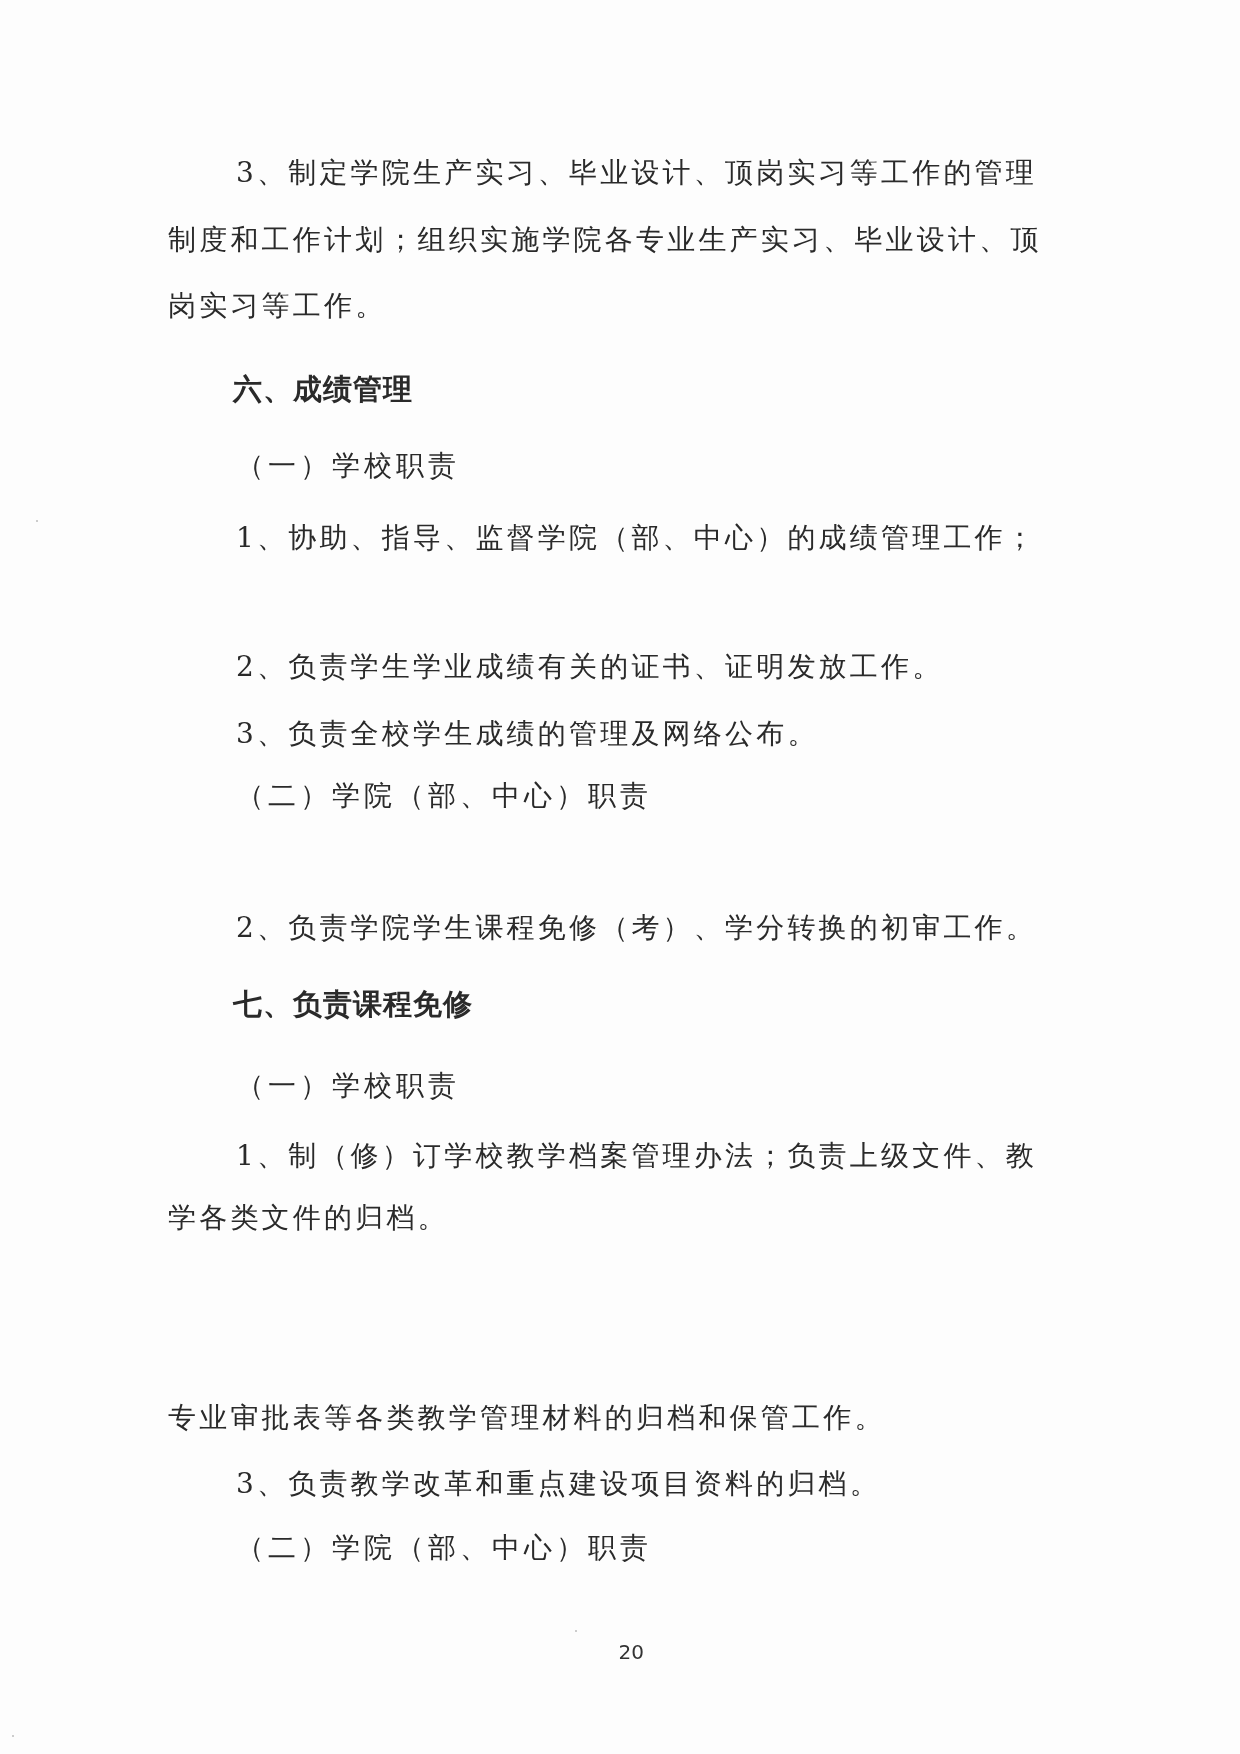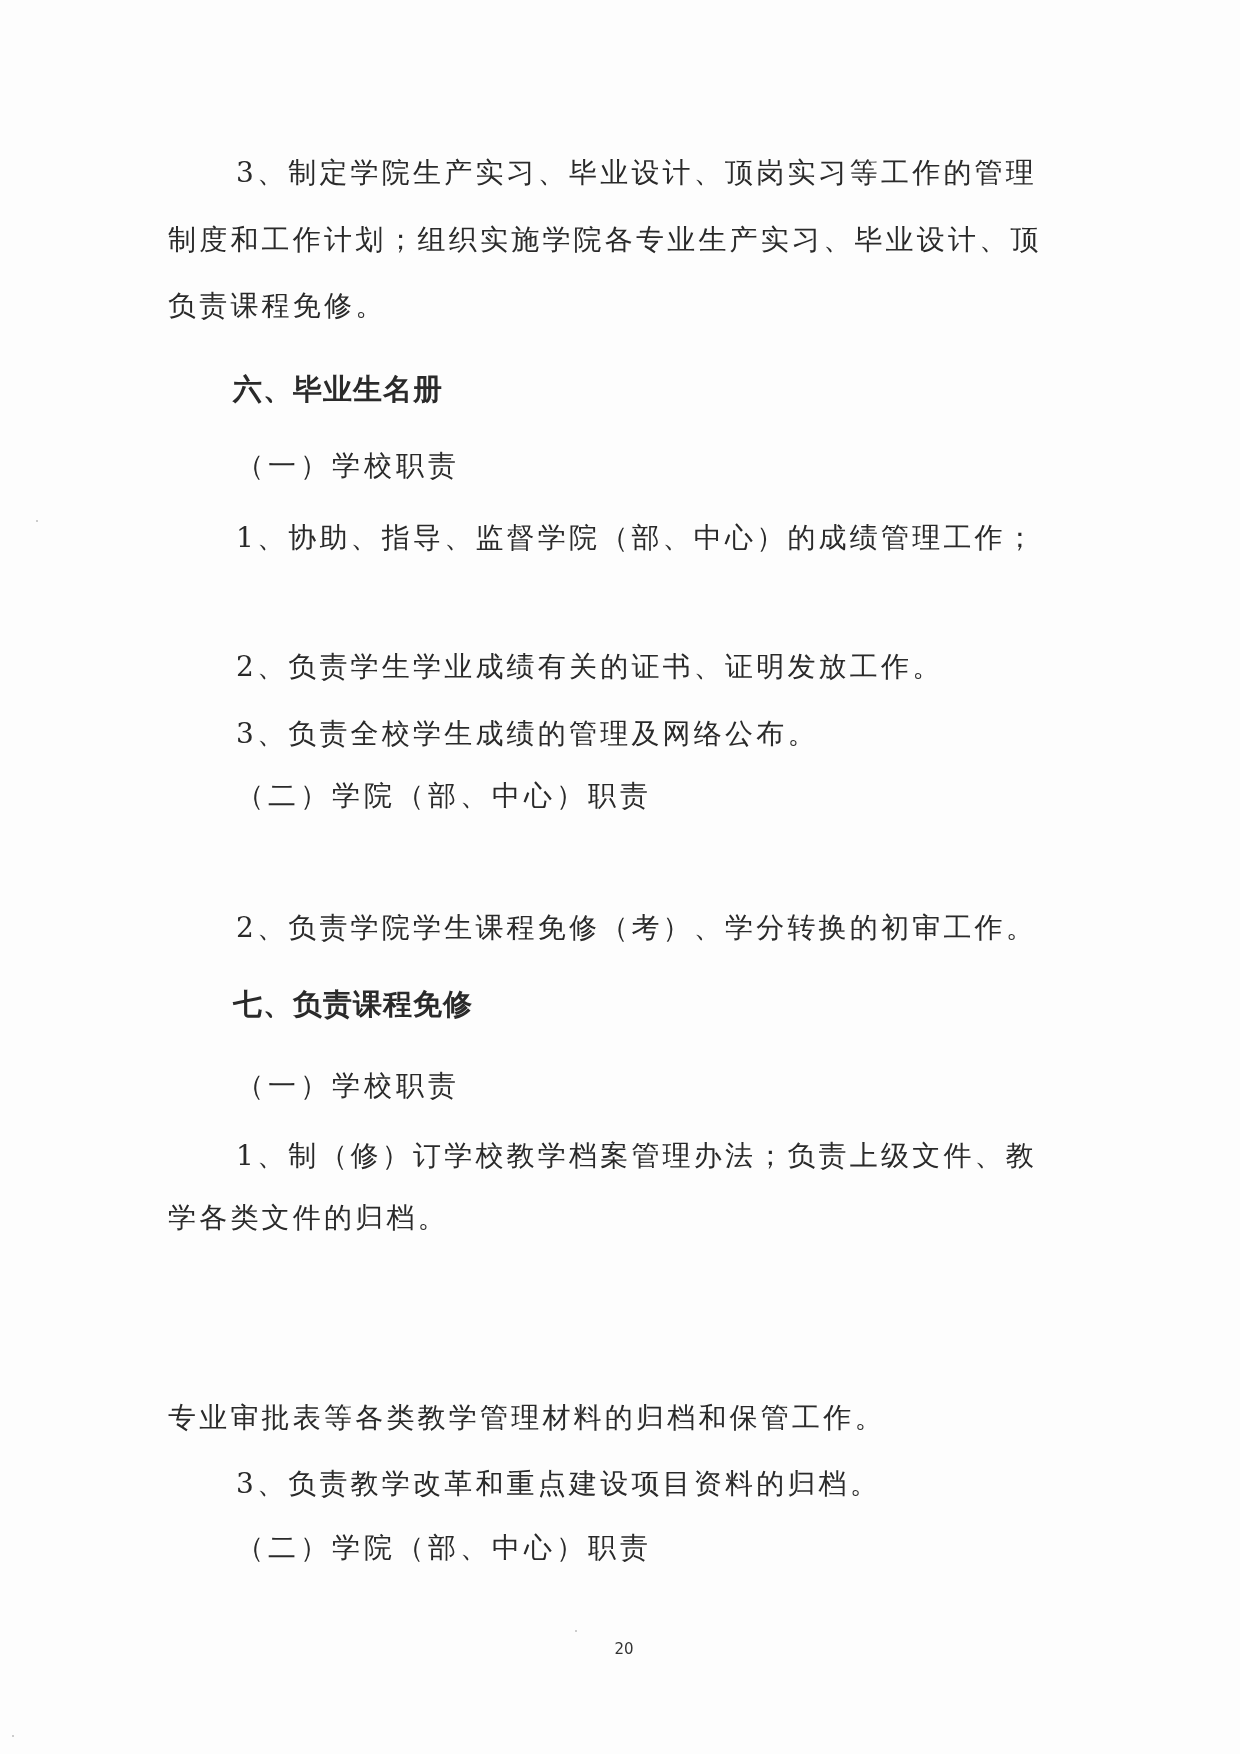--- a/index.html
+++ b/index.html
@@ -14,34 +14,34 @@
     font-size: 28px; letter-spacing: 3.2px; white-space: nowrap;
     transform: translateY(-20px);
   }
   .indent { left: 236px; }
   .heading {
     font-family: "DejaVu Sans", "Liberation Sans", sans-serif;
     font-weight: bold; font-size: 29px; letter-spacing: 1px; left: 233px;
   }
   .sub { left: 236px; letter-spacing: 4px; }
   .page-num {
-    position: absolute; left: 604px; top: 1640px; width: 40px; text-align: center;
-    font-family: "DejaVu Sans", "Liberation Sans", sans-serif; font-size: 15px; color: #333;
+    position: absolute; left: 604px; top: 1640px; width: 40px; text-align: right;
+    font-family: "DejaVu Sans", "Liberation Sans", sans-serif; font-size: 20px; color: #333;
   }
   .speck { position: absolute; width: 2px; height: 2px; background: #bbb; border-radius: 50%; }
 </style>
 </head>
 <body>
 
 <div class="page">
   <div class="line indent" style="top:173px">3、制定学院生产实习、毕业设计、顶岗实习等工作的管理</div>
   <div class="line" style="top:240px">制度和工作计划；组织实施学院各专业生产实习、毕业设计、顶</div>
-  <div class="line" style="top:306px">负责课程免修。</div>
+  <div class="line" style="top:306px">岗实习等工作。</div>
 
-  <div class="line heading" style="top:389px">六、毕业生名册</div>
+  <div class="line heading" style="top:389px">六、成绩管理</div>
   <div class="line sub" style="top:466px">（一）学校职责</div>
   <div class="line indent" style="top:538px">1、协助、指导、监督学院（部、中心）的成绩管理工作；</div>
   <div class="line indent" style="top:667px">2、负责学生学业成绩有关的证书、证明发放工作。</div>
   <div class="line indent" style="top:734px">3、负责全校学生成绩的管理及网络公布。</div>
   <div class="line sub" style="top:796px">（二）学院（部、中心）职责</div>
   <div class="line indent" style="top:928px">2、负责学院学生课程免修（考）、学分转换的初审工作。</div>
 
   <div class="line heading" style="top:1004px">七、负责课程免修</div>
   <div class="line sub" style="top:1086px">（一）学校职责</div>
   <div class="line indent" style="top:1156px">1、制（修）订学校教学档案管理办法；负责上级文件、教</div>

